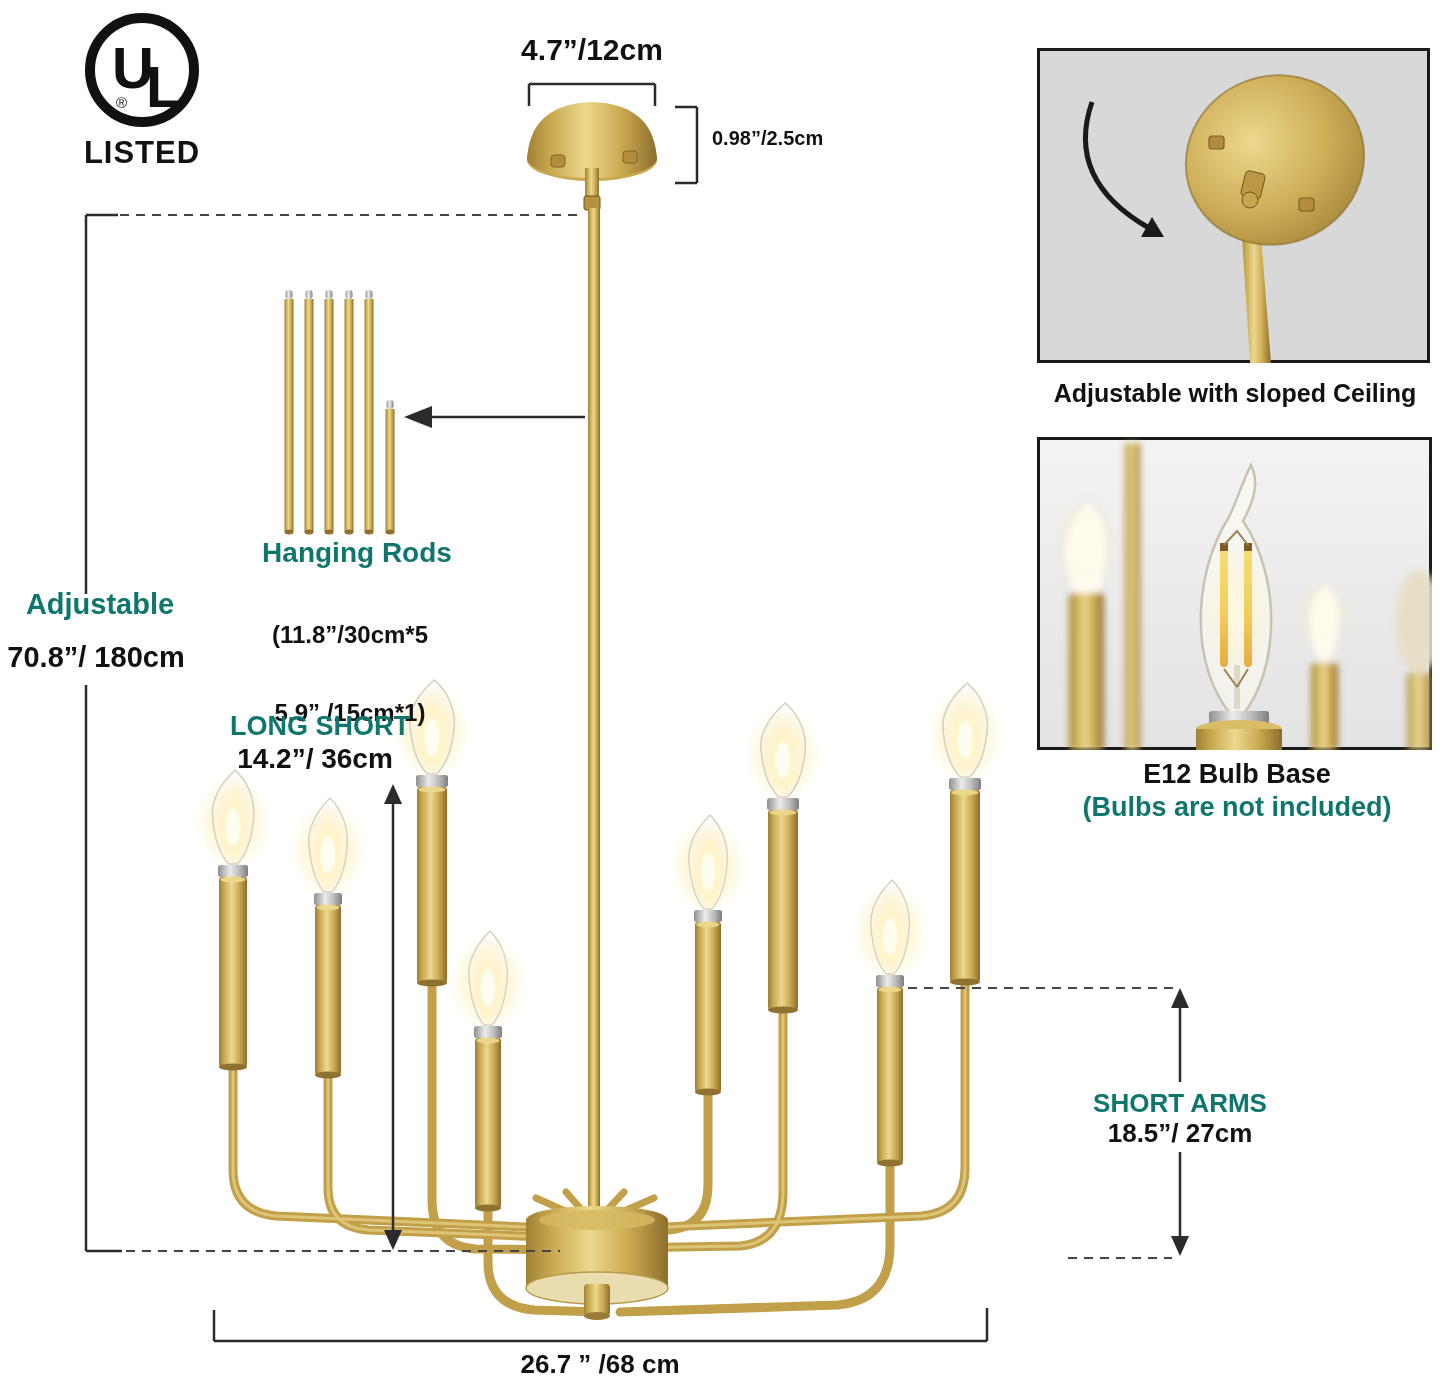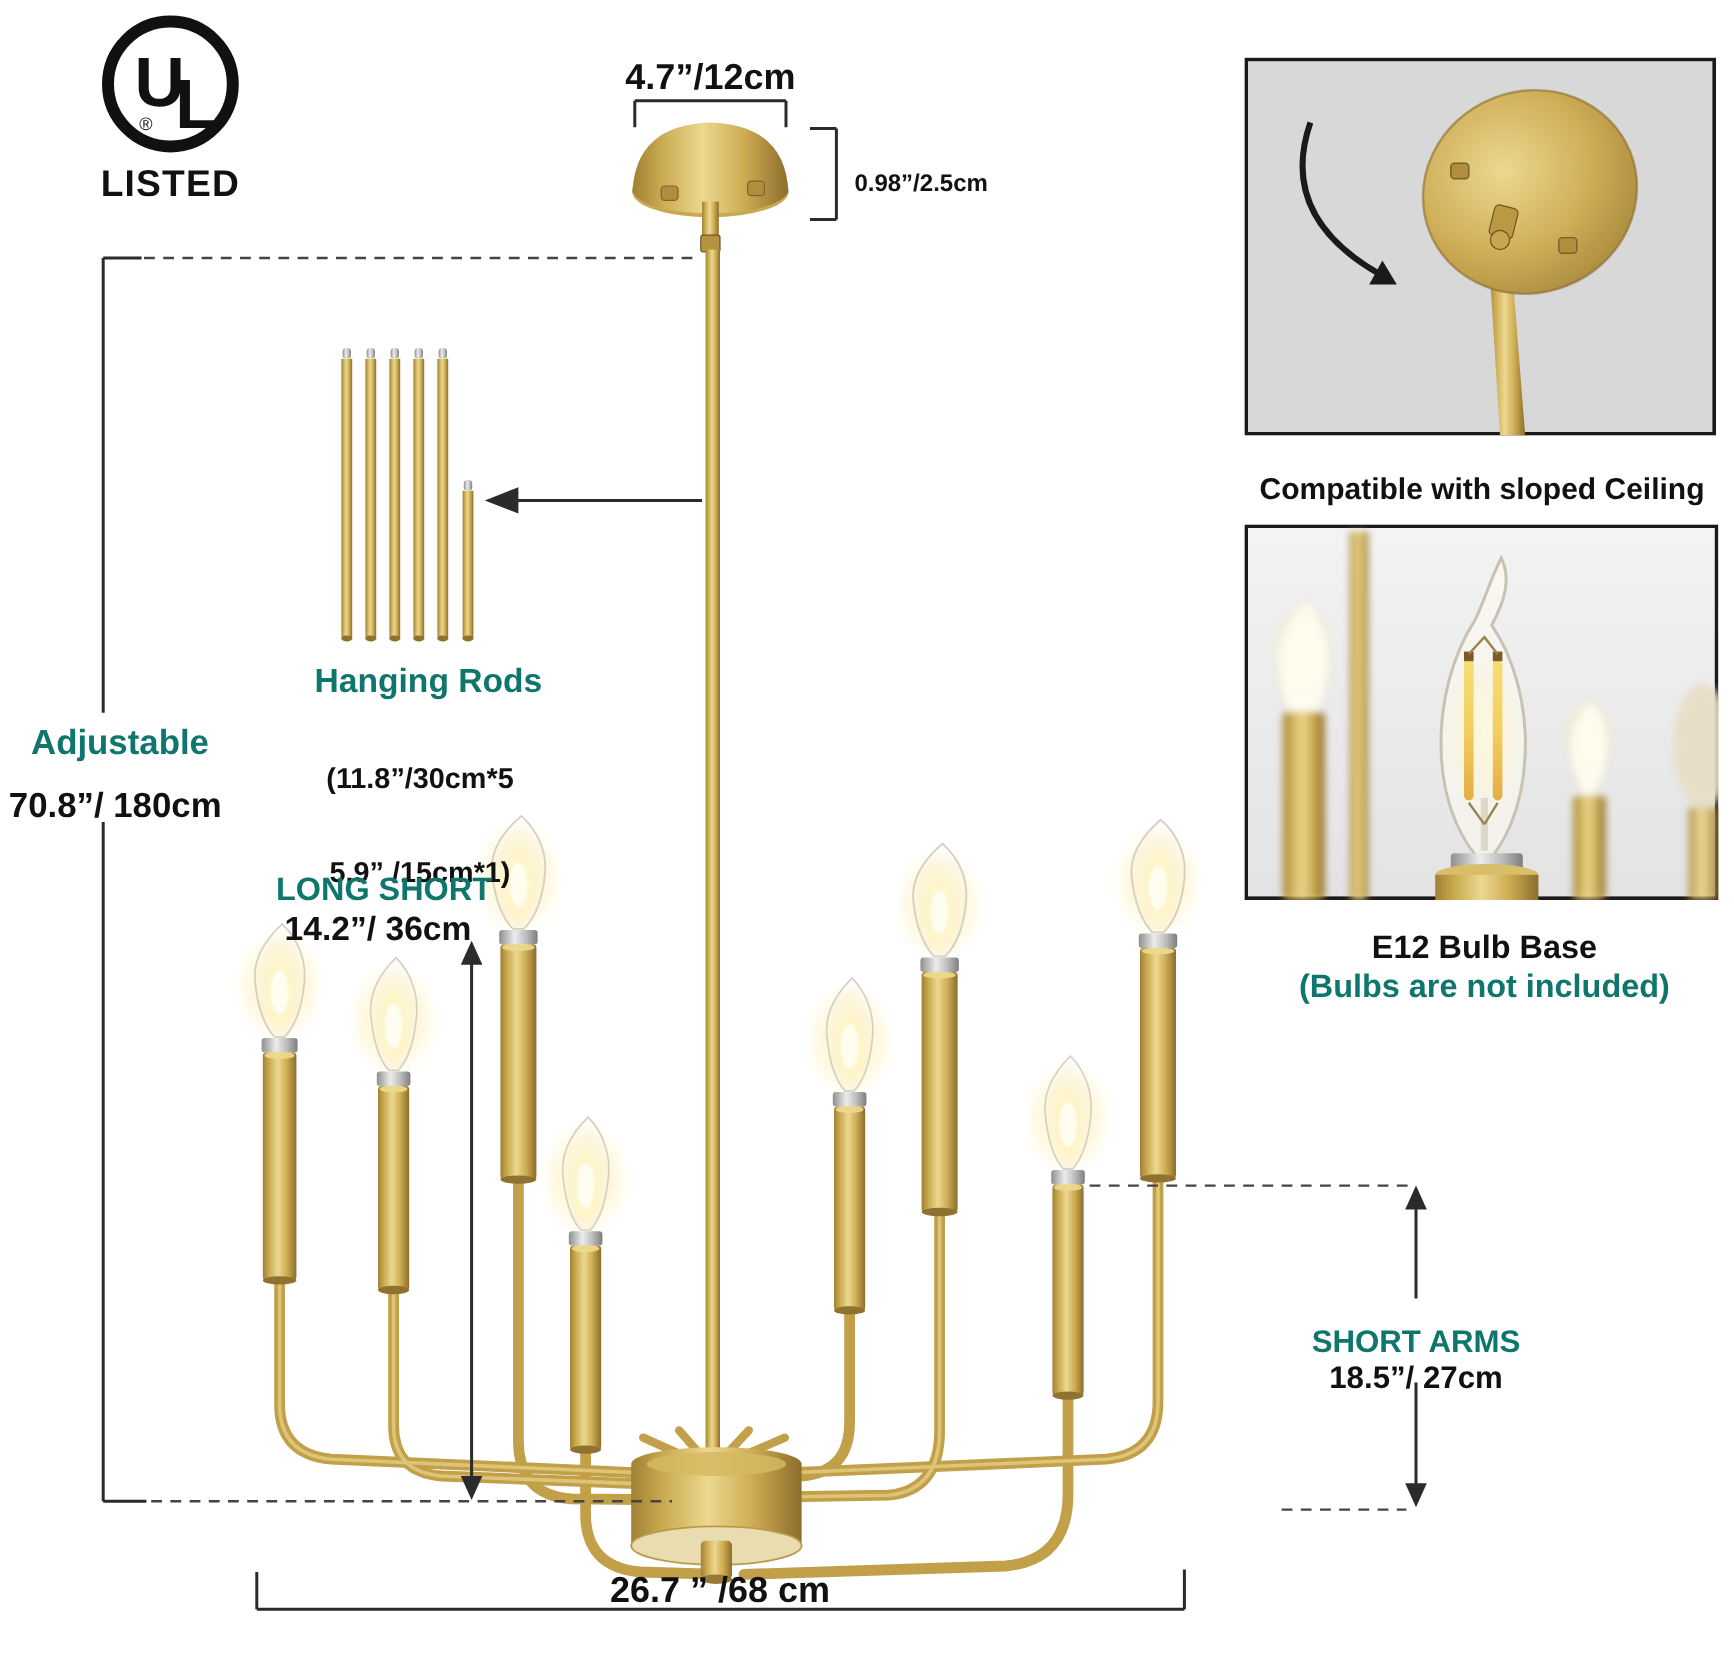--- a/index.html
+++ b/index.html
@@ -1,20 +1,20 @@
 <!DOCTYPE html>
 <html><head>
 <meta charset="utf-8">
 <style>
   html,body{margin:0;padding:0;background:#ffffff;}
   #stage{position:relative;width:1445px;height:1382px;background:#ffffff;overflow:hidden;
          font-family:"Liberation Sans",sans-serif;}
   svg{display:block;}
   .abs{position:absolute;}
-  .dimtext{font-weight:bold;color:#111;white-space:pre;line-height:1.08;margin-top:15px;}
+  .dimtext{font-weight:bold;color:#111;white-space:pre;line-height:1.08;}
   .red{color:#0f766e;}
   .ctr{text-align:center;}
 </style>
 </head>
 <body>
 
 <div id="stage">
 
   <svg class="abs" style="left:0;top:0" width="1445" height="1382" viewBox="0 0 1445 1382">
     <defs>
@@ -244,21 +244,21 @@
     <div>(11.8”/30cm*5</div>
     <div>5.9” /15cm*1)</div>
   </div>
 
   <div class="abs dimtext red ctr" style="left:195px;top:712px;width:250px;font-size:27px">LONG SHORT</div>
   <div class="abs dimtext ctr" style="left:190px;top:744px;width:250px;font-size:28px">14.2”/ 36cm</div>
 
   <div class="abs dimtext red ctr" style="left:1055px;top:1089px;width:250px;font-size:26px">SHORT ARMS</div>
   <div class="abs dimtext ctr" style="left:1055px;top:1119px;width:250px;font-size:26px">18.5”/ 27cm</div>
 
-  <div class="abs dimtext ctr" style="left:400px;top:1295px;width:400px;font-size:30px">26.7 ” /68 cm</div>
+  <div class="abs dimtext ctr" style="left:400px;top:1350px;width:400px;font-size:26px">26.7 ” /68 cm</div>
 
   <svg class="abs" style="left:1037px;top:48px" width="393" height="315" viewBox="0 0 393 315">
     <defs>
       <linearGradient id="tubeGrad2" x1="0" y1="0" x2="1" y2="0">
         <stop offset="0" stop-color="#a08034"></stop>
           <stop offset="0.18" stop-color="#c8a94f"></stop>
         <stop offset="0.45" stop-color="#ecd88f"></stop>
           <stop offset="0.72" stop-color="#cdab52"></stop>
         <stop offset="1" stop-color="#8c6d2c"></stop>
       </linearGradient>
@@ -278,21 +278,21 @@
       <rect x="172" y="88" width="15" height="13" rx="3" fill="#b08e3e" stroke="#7d5f26" stroke-width="1.2"></rect>
       <rect x="262" y="150" width="15" height="13" rx="3" fill="#b08e3e" stroke="#7d5f26" stroke-width="1.2"></rect>
       <rect x="206" y="124" width="20" height="26" rx="4" transform="rotate(14 216 137)" fill="#bb9944" stroke="#6e5522" stroke-width="1"></rect>
       <circle cx="213" cy="152" r="8" fill="#c7a54e" stroke="#6e5522" stroke-width="1"></circle>
     </g>
     <g>
       <path d="M55,54 Q28,132 112,180" fill="none" stroke="#1a1a1a" stroke-width="5"></path>
       <polygon points="127,189 104,189 115,169" fill="#1a1a1a"></polygon>
     </g>
   </svg>
-  <div class="abs dimtext ctr" style="left:1037px;top:380px;width:396px;font-size:25px">Compatible with sloped Ceiling</div>
+  <div class="abs dimtext ctr" style="left:1037px;top:380px;width:396px;font-size:25px">Adjustable with sloped Ceiling</div>
 
   <svg class="abs" style="left:1037px;top:437px" width="395" height="313" viewBox="0 0 395 313">
     <defs>
       <linearGradient id="tubeGrad3" x1="0" y1="0" x2="1" y2="0">
         <stop offset="0" stop-color="#a08034"></stop>
           <stop offset="0.18" stop-color="#c8a94f"></stop>
         <stop offset="0.45" stop-color="#ecd88f"></stop>
           <stop offset="0.72" stop-color="#cdab52"></stop>
         <stop offset="1" stop-color="#8c6d2c"></stop>
       </linearGradient>

